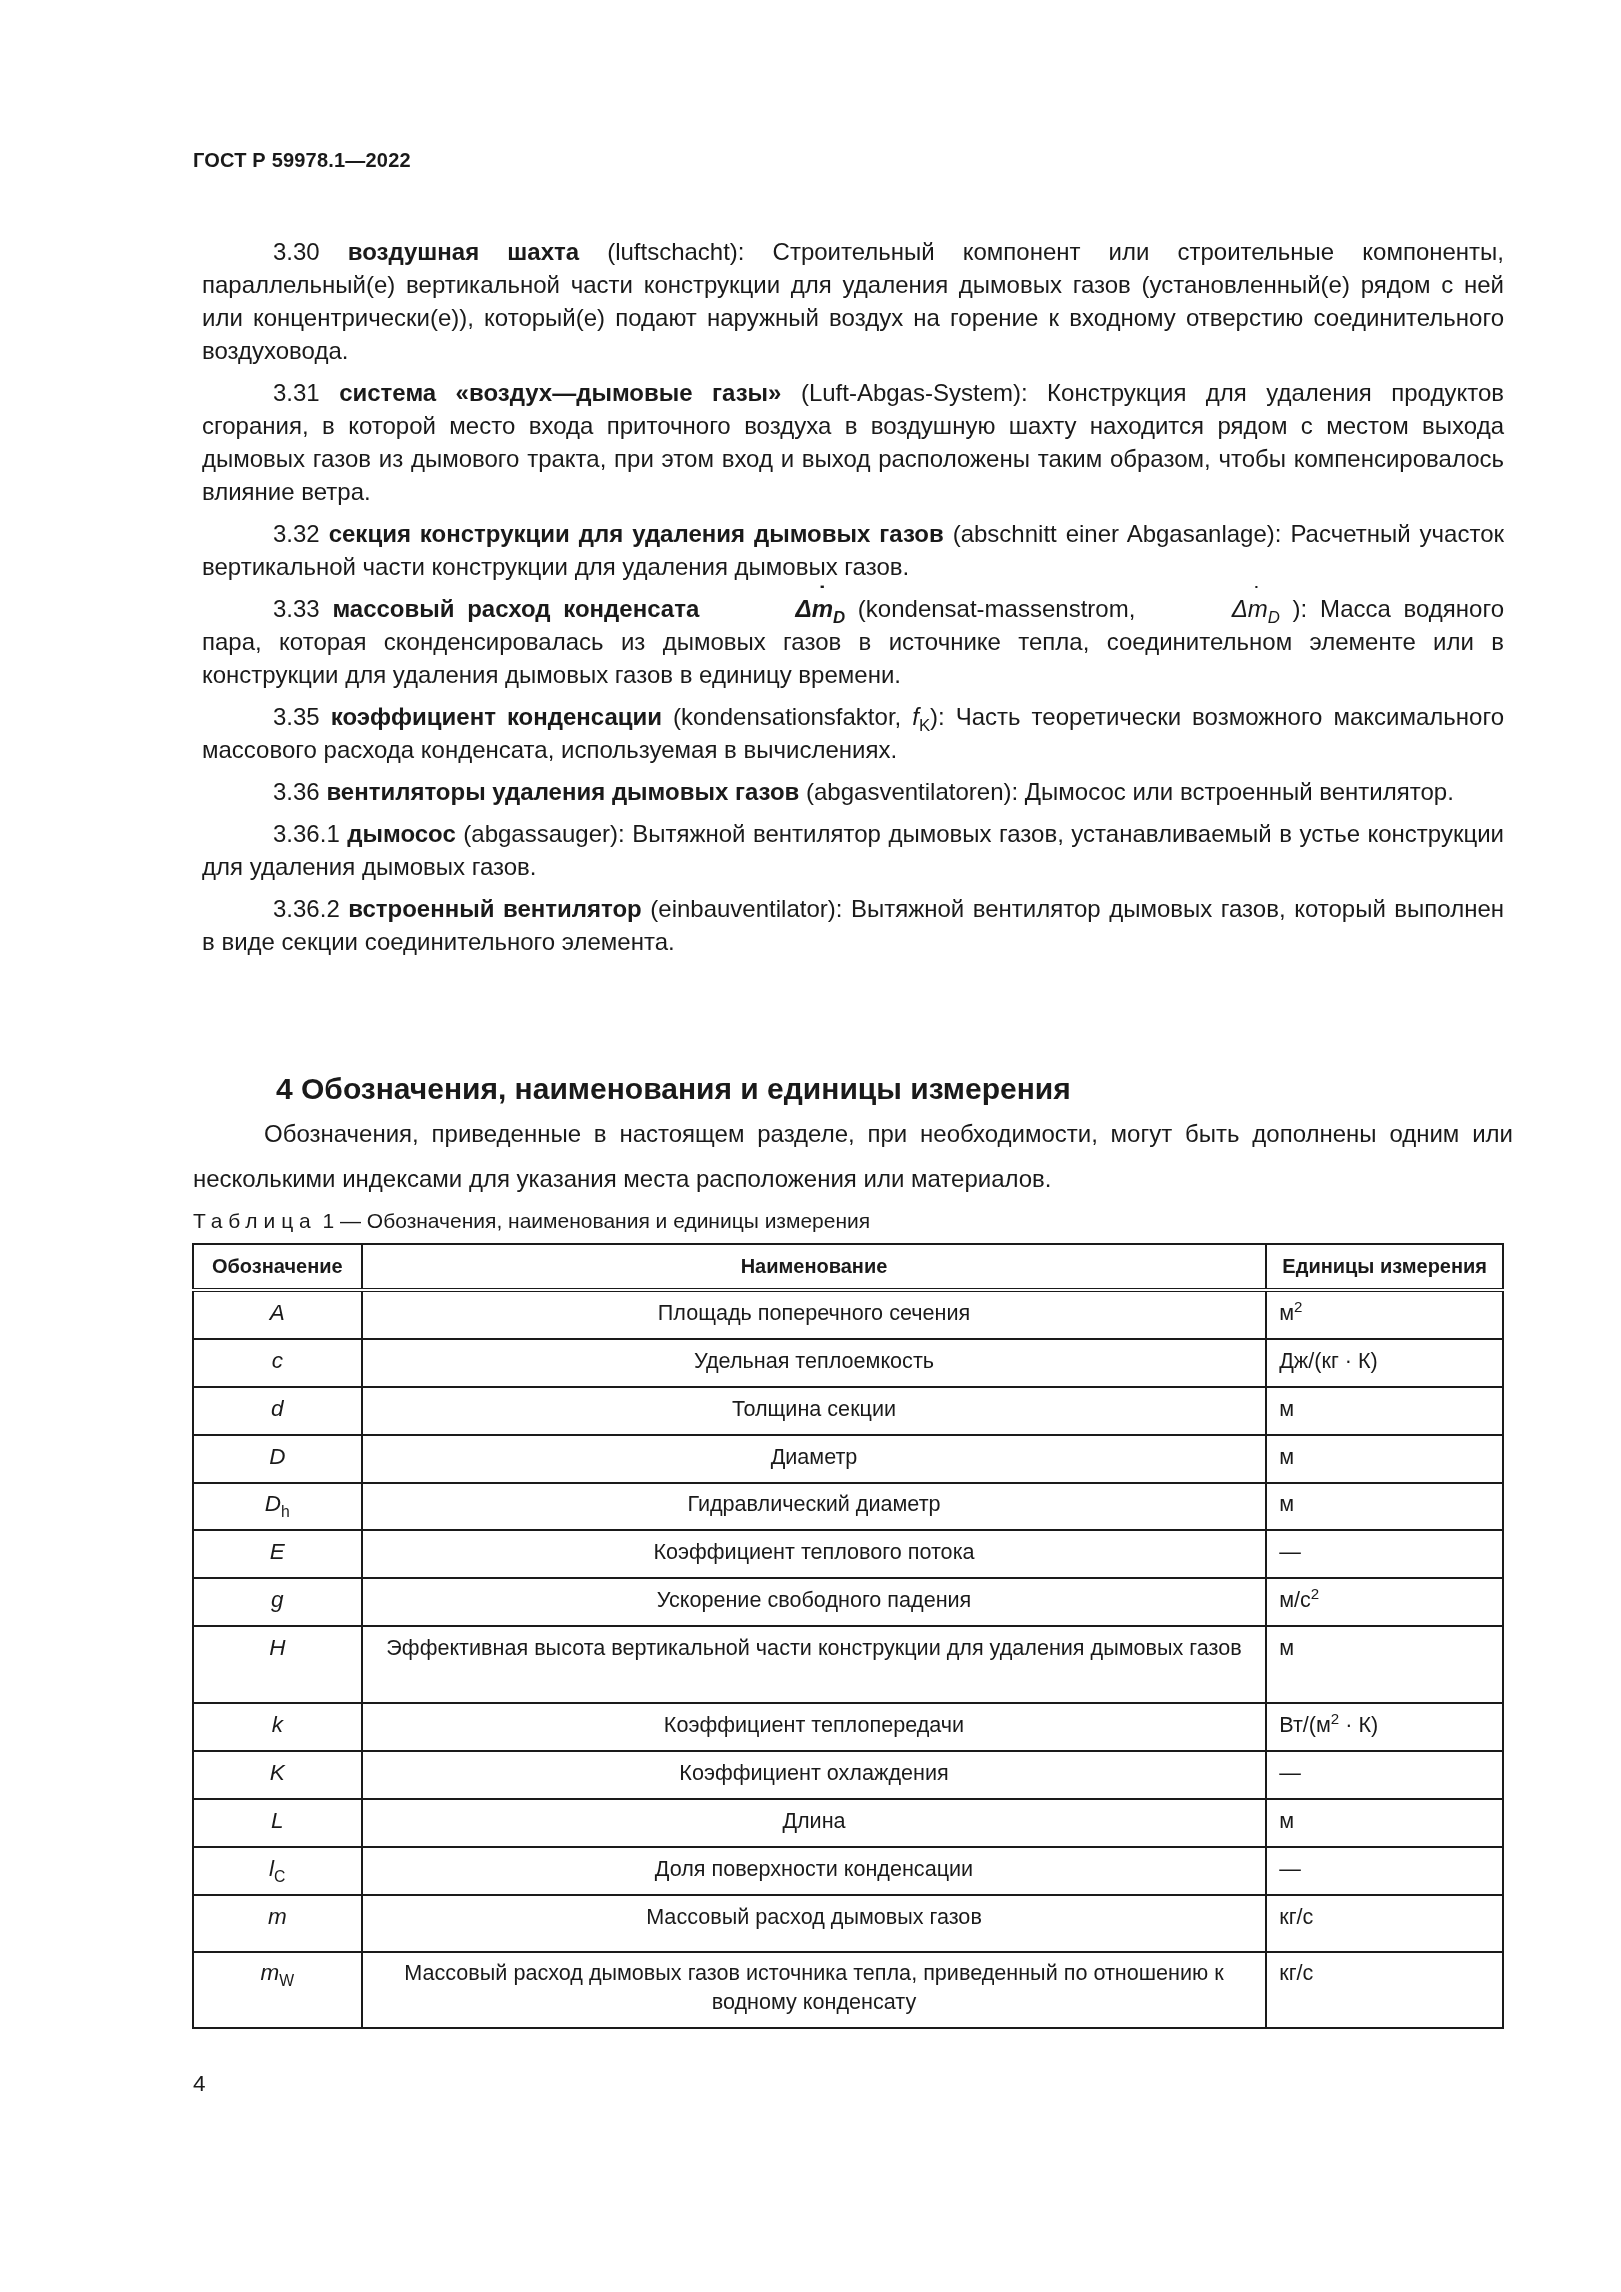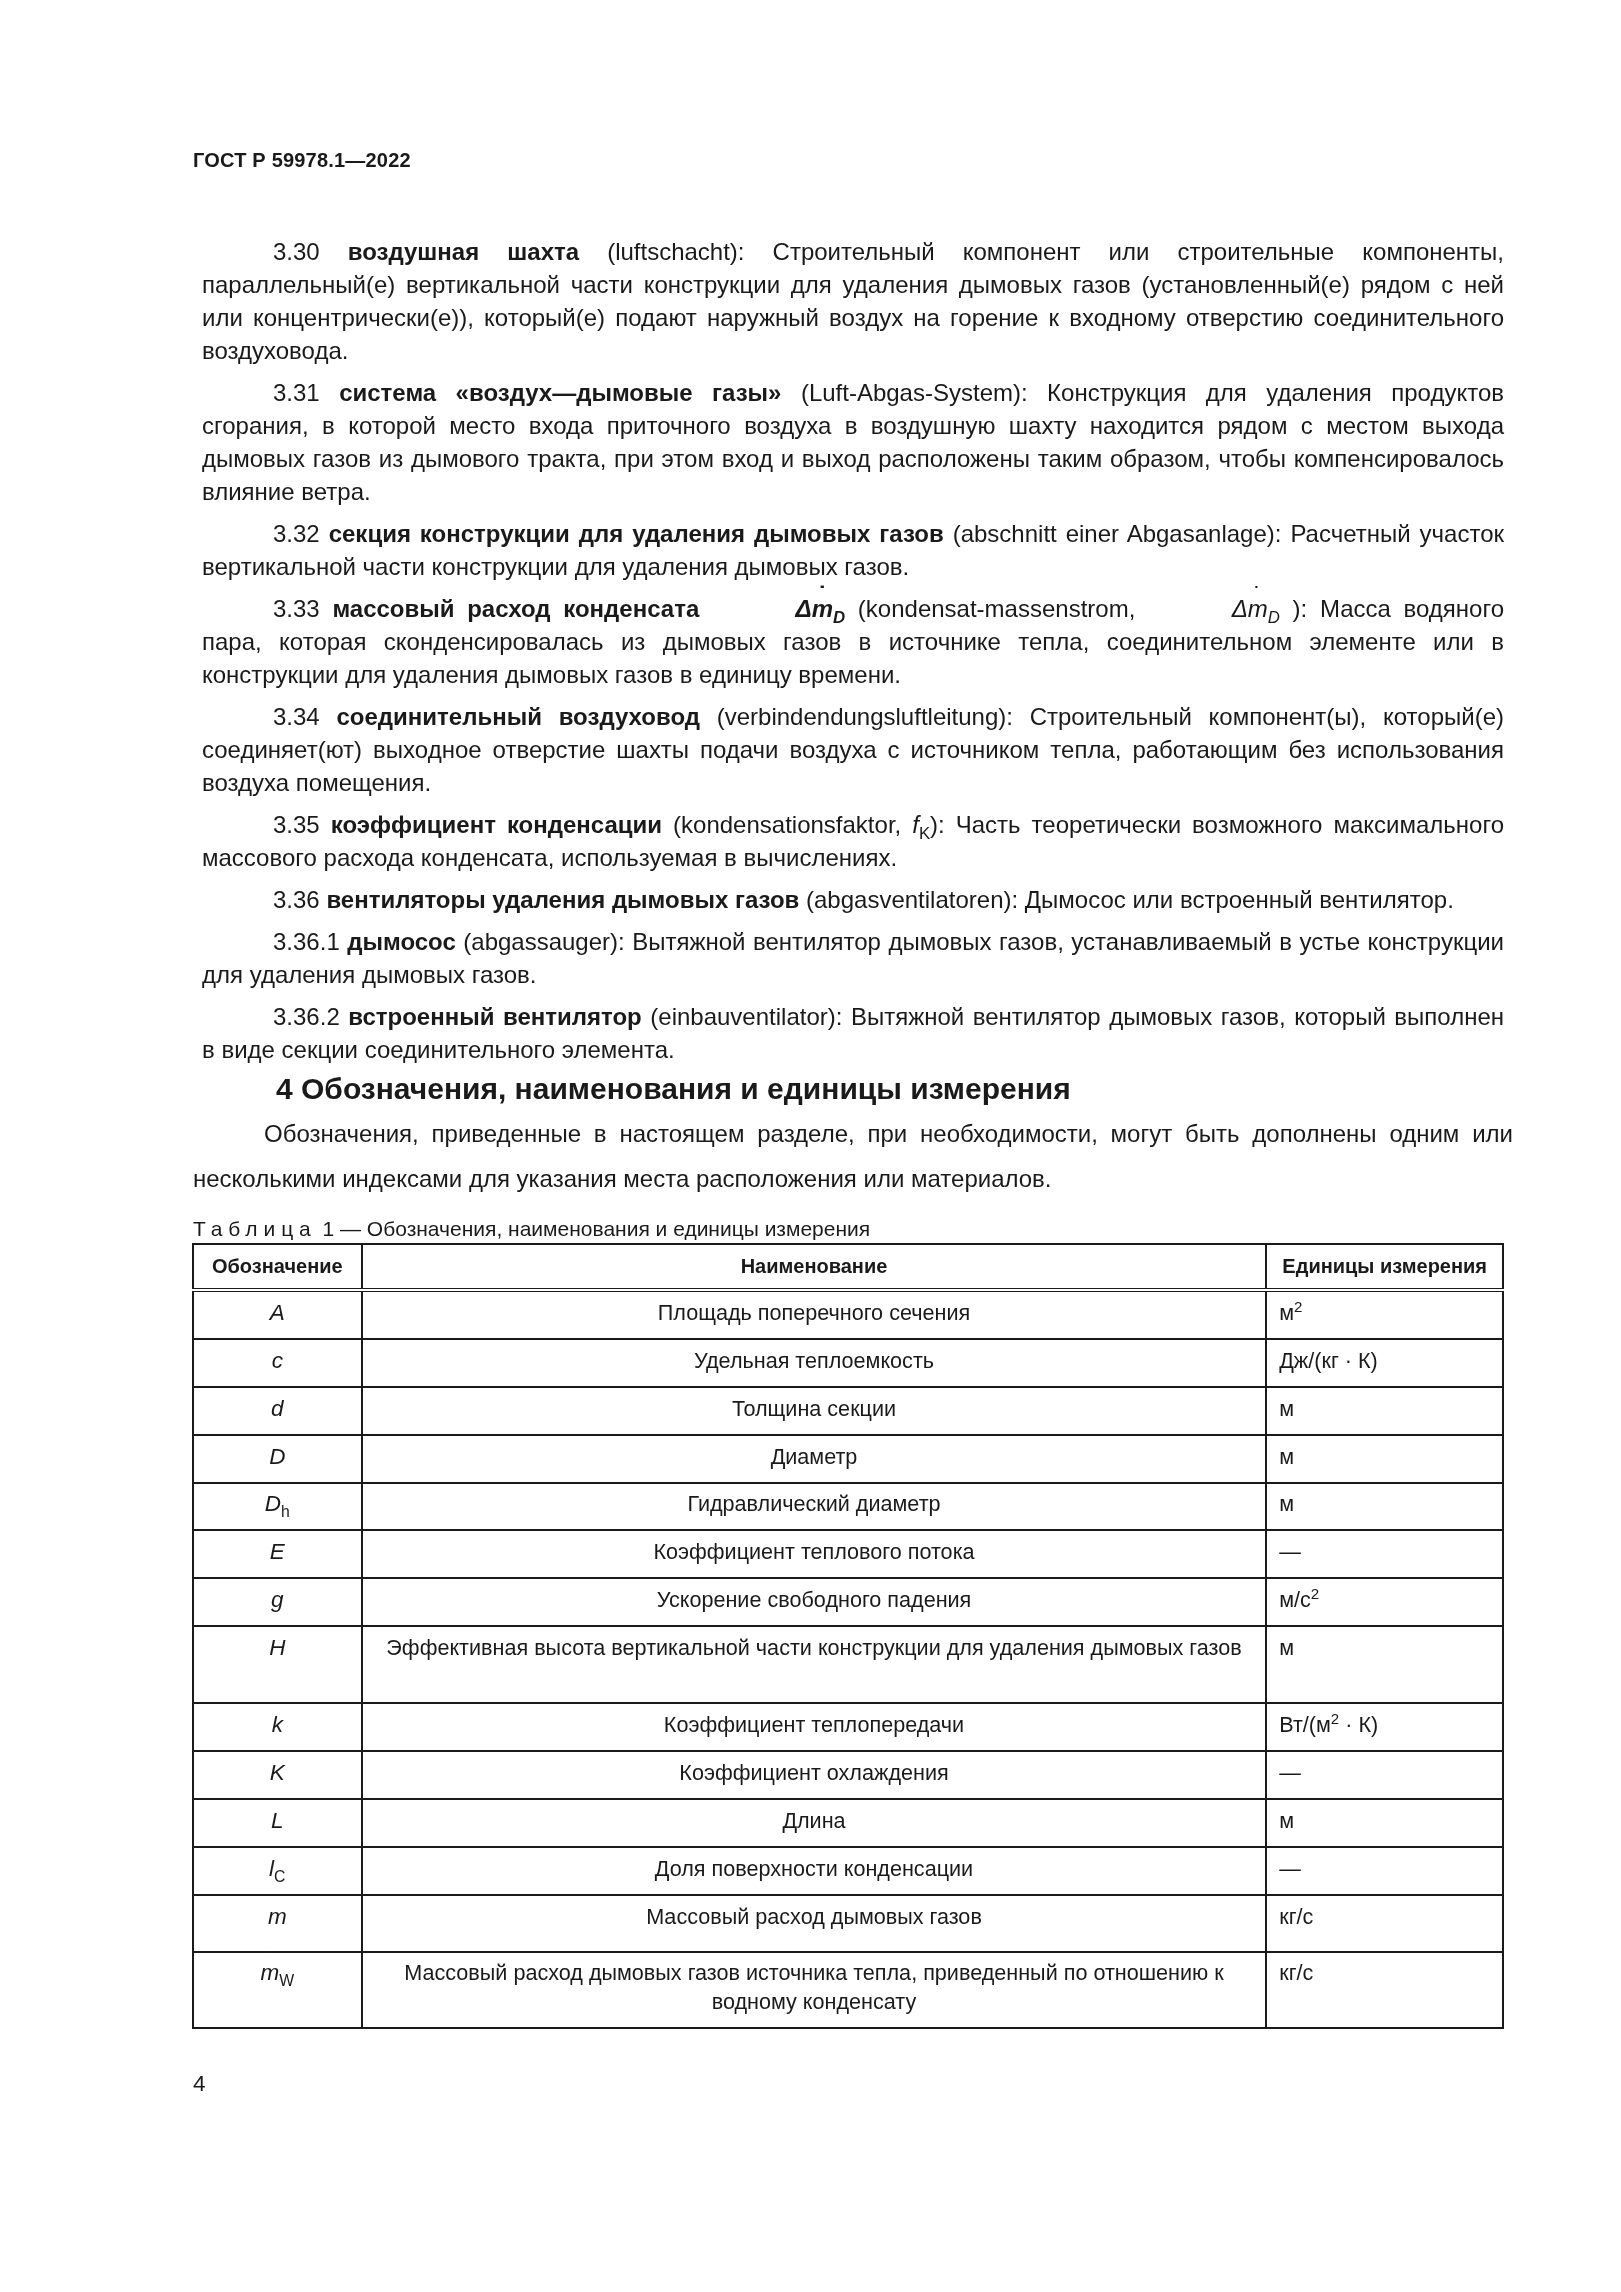--- a/index.html
+++ b/index.html
@@ -9,21 +9,21 @@
   .body-text { position: absolute; left: 193px; width: 1320px; top: 226px;
                font-size: 24px; line-height: 33px; text-align: justify; }
   .para { margin: 9px; text-indent: 71px; }
   .para b { font-weight: bold; }
   .sym { font-style: italic; }
   .symb { font-style: italic; font-weight: bold; }
   sub, sup { font-size: 70%; line-height: 0; }
   .h2 { position: absolute; left: 264px; top: 1060px; font-size: 30px; font-weight: bold; margin: 12px; }
   .intro { position: absolute; left: 193px; width: 1320px; top: 1111px;
            font-size: 24px; line-height: 45px; text-align: justify; margin: 0; text-indent: 71px; }
-  .caption { position: absolute; left: 193px; top: 1209px; font-size: 21px; margin-top: 8px; }
+  .caption { position: absolute; left: 193px; top: 1209px; font-size: 21px; }
   .caption .spaced { letter-spacing: 5.9px; }
   table.tbl { position: absolute; left: 192px; top: 1243px; width: 1312px;
               border-collapse: collapse; font-size: 21.6px; }
   .tbl td, .tbl th { border: 2px solid #1a1a1a; padding: 0 11.8px; vertical-align: top; }
   .tbl th { font-weight: bold; font-size: 20px; height: 43px; vertical-align: middle; text-align: center;
             border-bottom: 4.9px double #1a1a1a; }
   .tbl td { height: 40px; line-height: 29px; padding-top: 5.9px; }
   .tbl td.c-sym { width: 143px; text-align: center; font-style: italic; font-size: 22.5px; }
   .tbl td.c-name { text-align: center; }
   .tbl td.c-unit { width: 211px; text-align: left; }
@@ -36,21 +36,20 @@
 </head>
 <body>
 
 <div class="doc-id">ГОСТ Р 59978.1—2022</div>
 
 <div class="body-text">
   <p class="para"><span>3.30</span> <b>воздушная шахта</b><span> (luftschacht): Строительный компонент или строительные компоненты, параллельный(е) вертикальной части конструкции для удаления дымовых газов (установленный(е) рядом с ней или концентрически(е)), который(е) подают наружный воздух на горение к входному отверстию соединительного воздуховода.</span></p>
   <p class="para"><span>3.31</span> <b>система «воздух—дымовые газы»</b><span> (Luft-Abgas-System): Конструкция для удаления продуктов сгорания, в которой место входа приточного воздуха в воздушную шахту находится рядом с местом выхода дымовых газов из дымового тракта, при этом вход и выход расположены таким образом, чтобы компенсировалось влияние ветра.</span></p>
   <p class="para"><span>3.32</span> <b>секция конструкции для удаления дымовых газов</b><span> (abschnitt einer Abgasanlage): Расчетный участок вертикальной части конструкции для удаления дымовых газов.</span></p>
   <p class="para"><span>3.33</span> <b>массовый расход конденсата</b>&nbsp; <span class="symb dot">Δm</span><sub class="symb">D</sub><span> (kondensat-massenstrom, </span>&nbsp;<span class="sym dot">Δm</span><sub class="sym">D</sub><span> ): Масса водяного пара, которая сконденсировалась из дымовых газов в источнике тепла, соединительном элементе или в конструкции для удаления дымовых газов в единицу времени.</span></p>
-  <p class="para"><span>3.34</span> <b>соединительный воздуховод</b><span> (verbindendungsluftleitung): Строительный компонент(ы), который(е) соединяет(ют) выходное отверстие шахты подачи воздуха с источником тепла, работающим без использования воздуха помещения.</span></p>
   <p class="para"><span>3.35</span> <b>коэффициент конденсации</b><span> (kondensationsfaktor, </span><span class="sym">f</span><sub>K</sub><span>): Часть теоретически возможного максимального массового расхода конденсата, используемая в вычислениях.</span></p>
   <p class="para"><span>3.36</span> <b>вентиляторы удаления дымовых газов</b><span> (abgasventilatoren): Дымосос или встроенный вентилятор.</span></p>
   <p class="para"><span>3.36.1</span> <b>дымосос</b><span> (abgassauger): Вытяжной вентилятор дымовых газов, устанавливаемый в устье конструкции для удаления дымовых газов.</span></p>
   <p class="para"><span>3.36.2</span> <b>встроенный вентилятор</b><span> (einbauventilator): Вытяжной вентилятор дымовых газов, который выполнен в виде секции соединительного элемента.</span></p>
 </div>
 
 <h2 class="h2">4 Обозначения, наименования и единицы измерения</h2>
 <p class="intro">Обозначения, приведенные в настоящем разделе, при необходимости, могут быть дополнены одним или несколькими индексами для указания места расположения или материалов.</p>
 
 <div class="caption"><span class="spaced">Таблица</span><span> 1 — Обозначения, наименования и единицы измерения</span></div>

